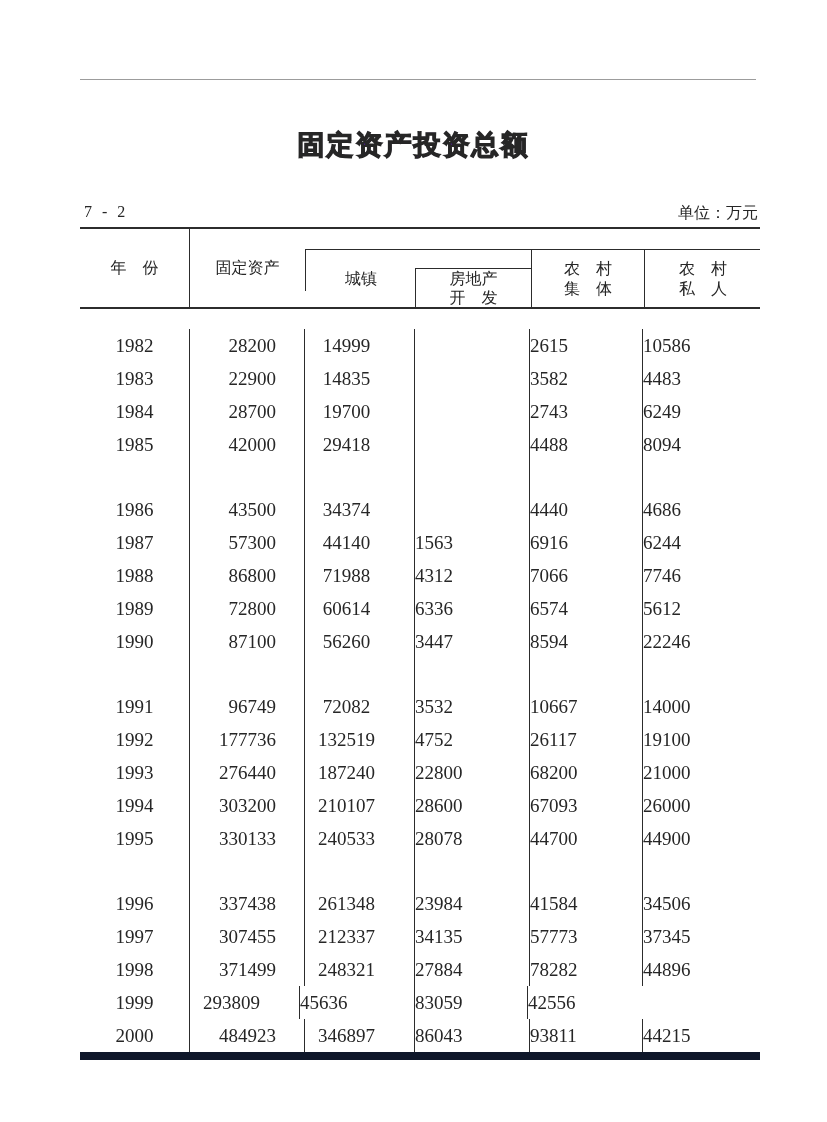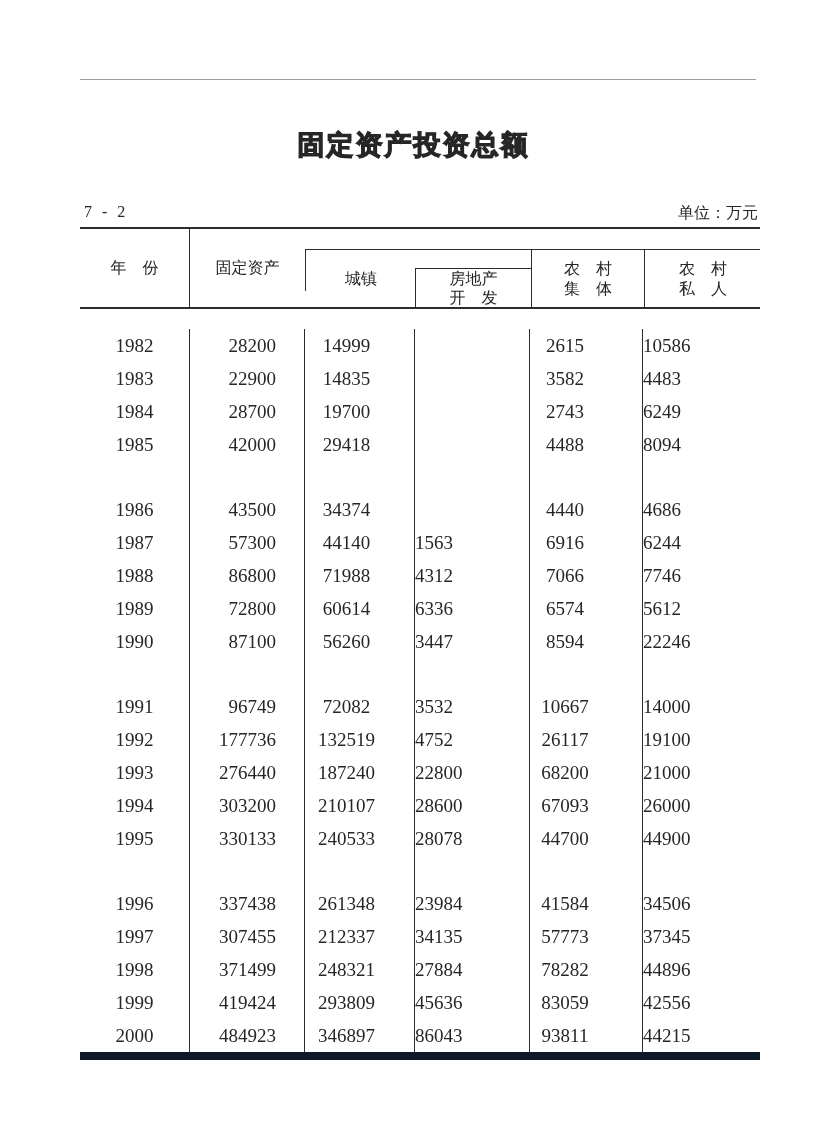--- a/index.html
+++ b/index.html
@@ -44,21 +44,21 @@
 
   
   .tbody { border-bottom:8px solid #0f172a;margin-top:20px; }
   .trow { display:flex; height:33px; font-size:19px; line-height:33px; }
   .trow.spacer { height:32px; }
   .c { box-sizing:border-box; border-right:1px solid #2c2c2c; overflow:hidden; white-space:nowrap; }
   .c0 { width:110px; text-align:center; }
   .c1 { width:115px; text-align:right; padding-right:28px; }
   .c2 { width:110px; text-align:center; padding-right:26px; }
   .c3 { width:115px; text-align:left; padding-right:24px; }
-  .c4 { width:113px; text-align:center; padding-right:42px; }
+  .c4 { width:113px; text-align:left; padding-right:42px; }
   .c5 { width:117px; text-align:left; padding-right:44px; border-right:none; }
 </style>
 </head>
 <body>
 
 <div class="page">
 
   <div class="top-hairline"></div>
 
   <h1 class="doc-title">固定资产投资总额</h1>
@@ -252,21 +252,20 @@
         <div class="trow">
           <div class="c c0">1998</div>
           <div class="c c1">371499</div>
           <div class="c c2">248321</div>
           <div class="c c3">27884</div>
           <div class="c c4">78282</div>
           <div class="c c5">44896</div>
         </div>
         <div class="trow">
           <div class="c c0">1999</div>
-          <div class="c c1">419424</div>
           <div class="c c2">293809</div>
           <div class="c c3">45636</div>
           <div class="c c4">83059</div>
           <div class="c c5">42556</div>
         </div>
         <div class="trow">
           <div class="c c0">2000</div>
           <div class="c c1">484923</div>
           <div class="c c2">346897</div>
           <div class="c c3">86043</div>

